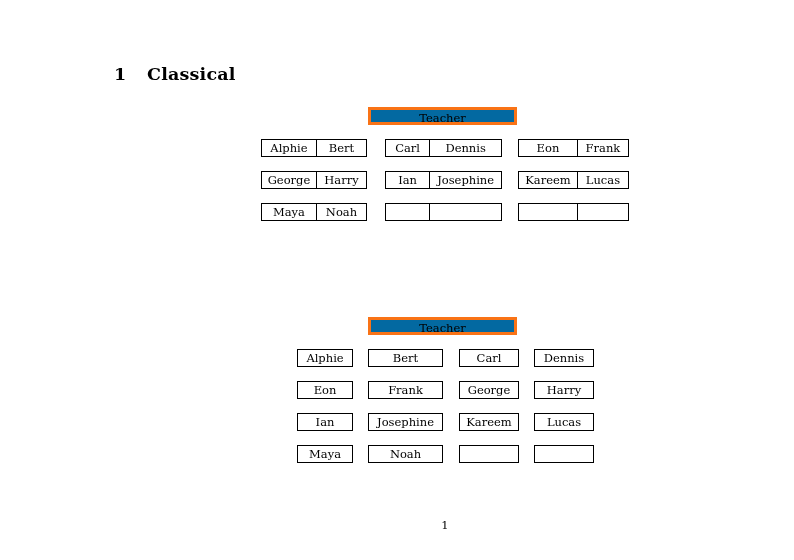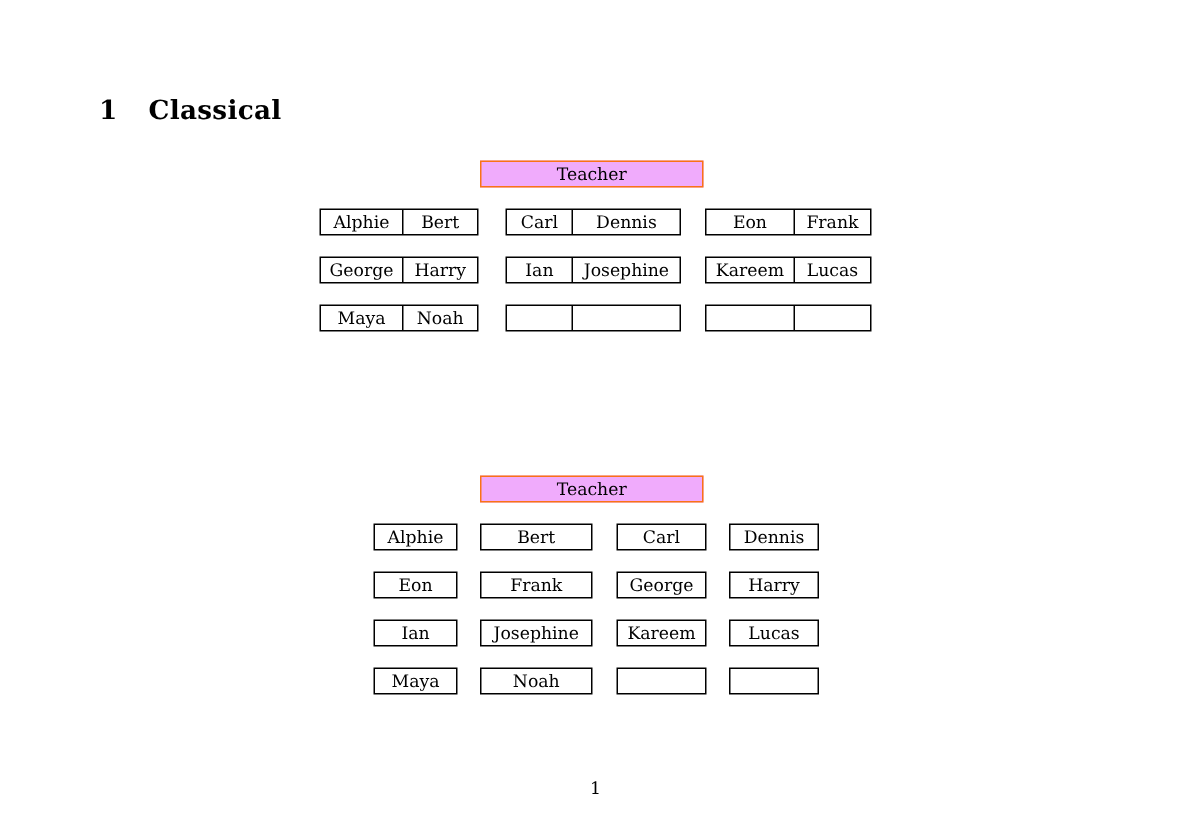--- a/index.html
+++ b/index.html
@@ -13,20 +13,21 @@
     font-family: "DejaVu Serif", "Liberation Serif", serif;
     color: #000000;
     overflow: hidden;
     position: relative;
   }
 
   .page {
     position: relative;
     width: 736px;
     height: 560px;
+    margin-left: 48px;
   }
 
   
   .section-heading {
     position: absolute;
     left: 66px;
     font-weight: bold;
     font-size: 17.5px;
     letter-spacing: 0.2px;
     white-space: nowrap;
@@ -41,26 +42,26 @@
 
   #heading-classical { top: 64px; }
   #heading-distributed { top: 275px; }
 
   
   .teacher-box {
     position: absolute;
     left: 320px;
     width: 149px;
     height: 18px;
-    border: 1px solid #f97316;
+    border: 3px solid #f97316;
     box-sizing: border-box;
     font-size: 11.5px;
     line-height: 16px;
     text-align: center;
-    background: #f0abfc;
+    background: #0369a1;
   }
   #teacher-classical { top: 107px; }
   #teacher-distributed { top: 317px; }
 
   
   .cls-row {
     position: absolute;
     height: 18px;
   }
   .cls-group {

